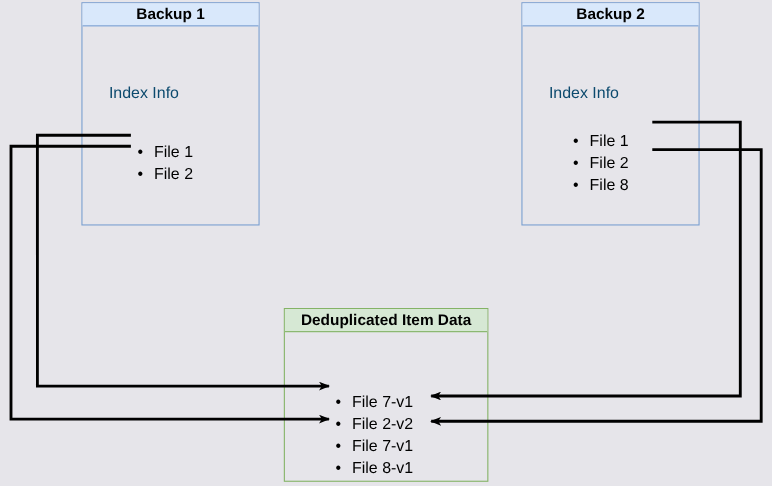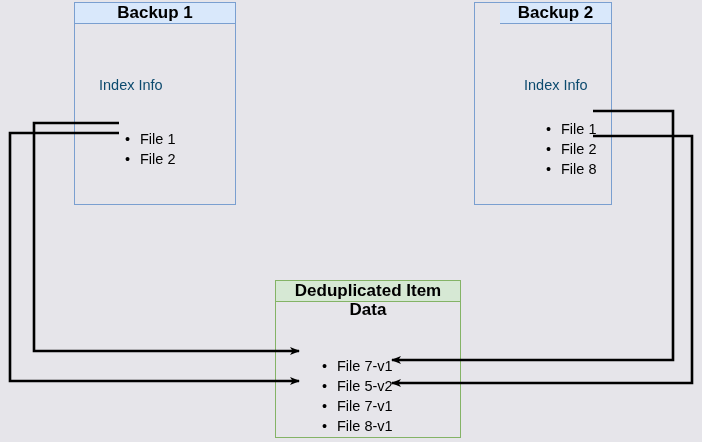--- a/index.html
+++ b/index.html
@@ -31,21 +31,21 @@
   .node {
     position: absolute;
     box-sizing: border-box;
     z-index: 2;
   }
   .node .node-header {
     box-sizing: border-box;
     height: 21px;
     line-height: 19px;
     text-align: center;
-    font-size: 17px;
+    font-size: 14px;
     font-weight: bold;
     color: #000000;
   }
   .node .node-body {
     box-sizing: border-box;
     position: relative;
     width: 100%;
   }
   
   .node.blue {
@@ -91,26 +91,26 @@
     left: 2px;
     top: 0;
     font-size: 14.5px;
     line-height: 20px;
   }
   #backup1 { left: 74px; top: 2px; width: 162px; height: 203px; }
   #backup1 .node-body { height: 178px; }
   #backup1 .index-label { left: 24px; top: 53px; }
   #backup1 .file-list { left: 48px; top: 105px; }
 
-  #backup2 { left: 474px; top: 2px; width: 138px; height: 203px; padding-left: 25px; }
+  #backup2 { left: 474px; top: 2px; width: 162px; height: 203px; }
   #backup2 .node-body { height: 178px; }
   #backup2 .index-label { left: 24px; top: 53px; }
   #backup2 .file-list { left: 44px; top: 95px; }
 
-  #dedup { left: 258px; top: 280px; width: 186px; height: 158px; margin-left: 17px; }
+  #dedup { left: 258px; top: 280px; width: 186px; height: 158px; }
   #dedup .node-body { height: 133px; }
   #dedup .file-list { left: 44px; top: 54px; }
 </style>
 </head>
 <body>
 
 <div id="canvas">
 
   <svg class="edges" width="702" height="442" viewBox="0 0 702 442">
     <defs>
@@ -152,20 +152,20 @@
         <li>File 8</li>
       </ul>
     </div>
   </div>
 
   <div class="node green" id="dedup">
     <div class="node-header">Deduplicated Item Data</div>
     <div class="node-body">
       <ul class="file-list">
         <li>File 7-v1</li>
-        <li>File 5-v2</li>
+        <li>File 2-v2</li>
         <li>File 7-v1</li>
         <li>File 8-v1</li>
       </ul>
     </div>
   </div>
 
 </div>
 
 </body></html>

